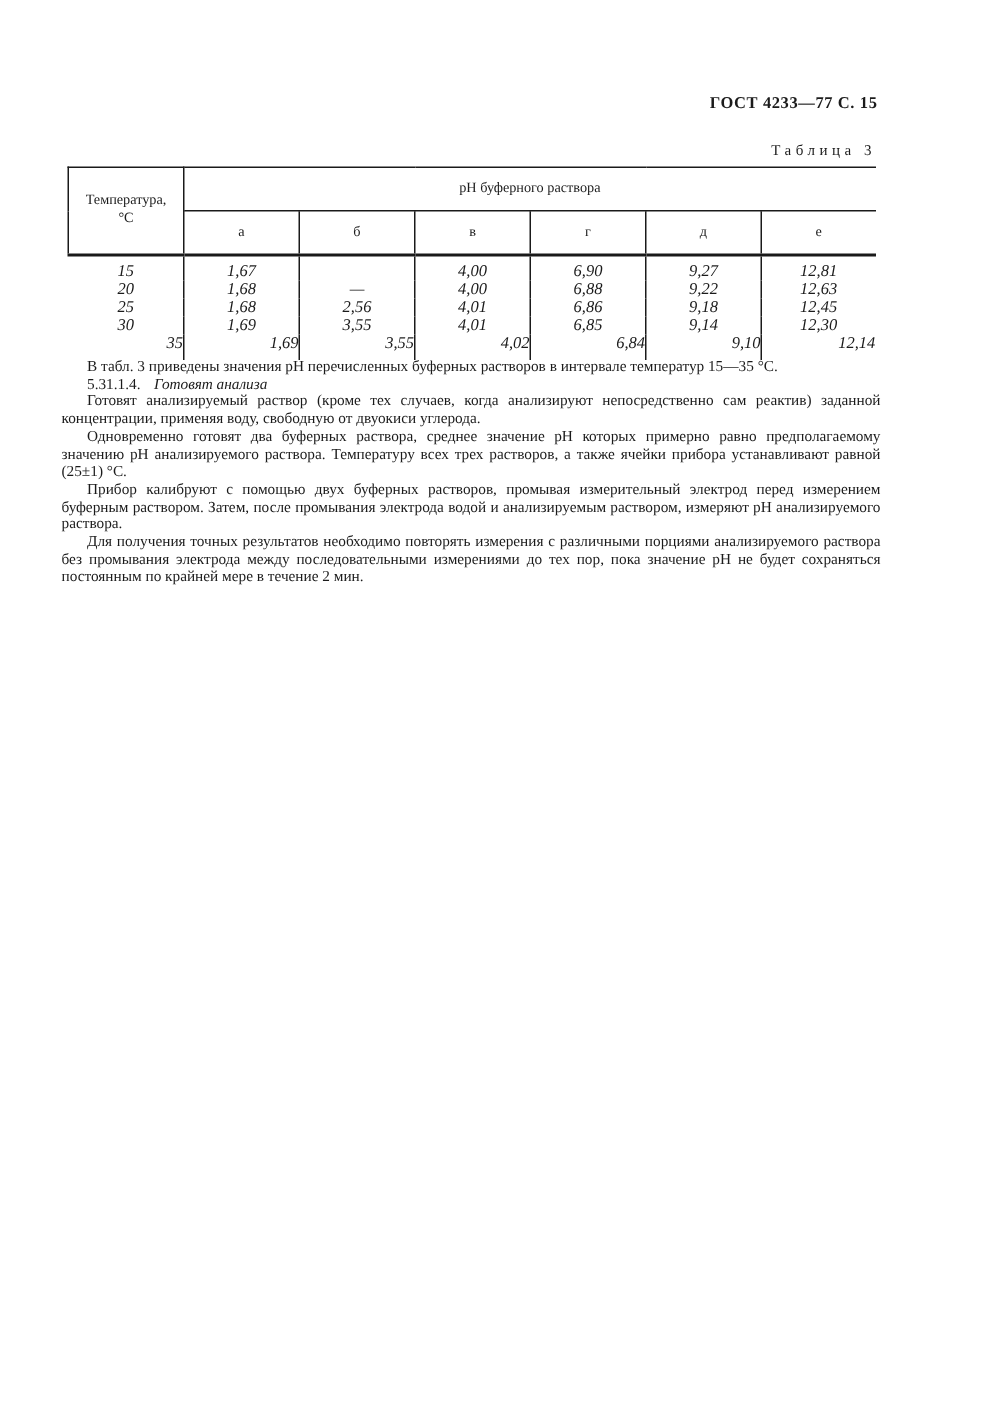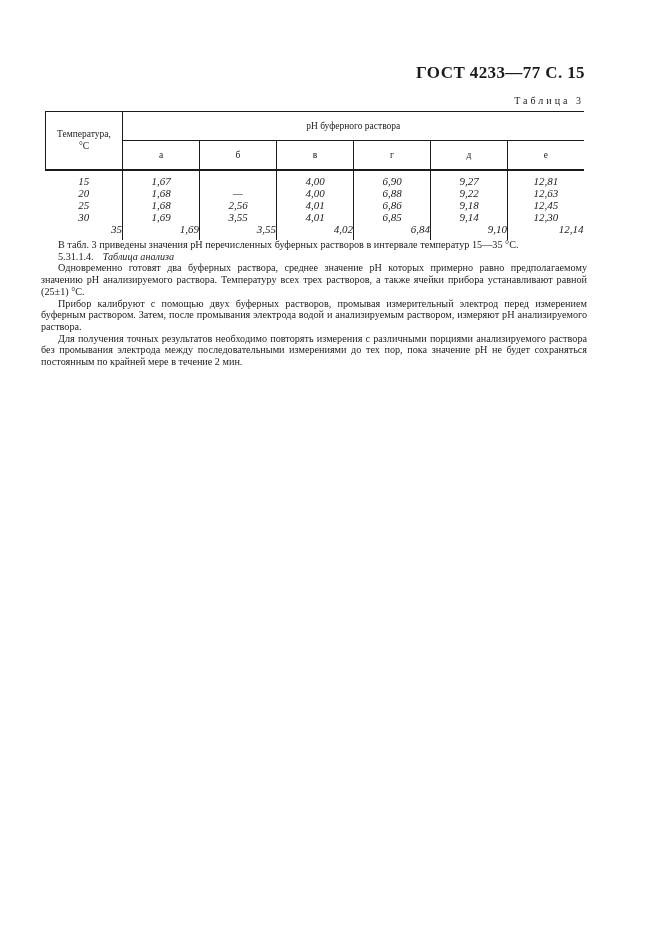--- a/index.html
+++ b/index.html
@@ -9,21 +9,21 @@
     font-family:"Liberation Serif","DejaVu Serif",serif;
     color:#1b1b1b;
     position:relative;
     overflow:hidden;
   }
   .page{position:absolute;inset:0;background:#ffffff;}
 
   
   .gost-header{
     position:absolute;top:63px;right:76px;
-    font-size:17px;font-weight:bold;letter-spacing:0.4px;
+    font-size:11px;font-weight:bold;letter-spacing:0.4px;
     white-space:nowrap;
   }
 
   
   .table-caption{
     position:absolute;top:95px;right:77px;
     font-size:10px;letter-spacing:3px;
     white-space:nowrap;
   }
 
@@ -148,20 +148,21 @@
         <td>6,84</td>
         <td>9,10</td>
         <td>12,14</td>
       </tr>
     </tbody>
   </table>
 
   <div class="body-text">
     <div class="line indent">В табл. 3 приведены значения рН перечисленных буферных растворов в интервале температур 15—35 °С.</div>
     <div class="line indent">
-      <span>5.31.1.4.</span><span class="section-title">Таблица анализа</span>
+      <span>5.31.1.4.</span><span class="section-title">Готовят анализа</span>
     </div>
+    <p class="para">Готовят анализируемый раствор (кроме тех случаев, когда анализируют непосредственно сам реактив) заданной концентрации, применяя воду, свободную от двуокиси углерода.</p>
     <p class="para">Одновременно готовят два буферных раствора, среднее значение рН которых примерно равно предполагаемому значению рН анализируемого раствора. Температуру всех трех растворов, а также ячейки прибора устанавливают равной (25±1) °С.</p>
     <p class="para">Прибор калибруют с помощью двух буферных растворов, промывая измерительный электрод перед измерением буферным раствором. Затем, после промывания электрода водой и анализируемым раствором, измеряют рН анализируемого раствора.</p>
     <p class="para">Для получения точных результатов необходимо повторять измерения с различными порциями анализируемого раствора без промывания электрода между последовательными измерениями до тех пор, пока значение рН не будет сохраняться постоянным по крайней мере в течение 2 мин.</p>
   </div>
 
 </div>
 
 </body></html>

